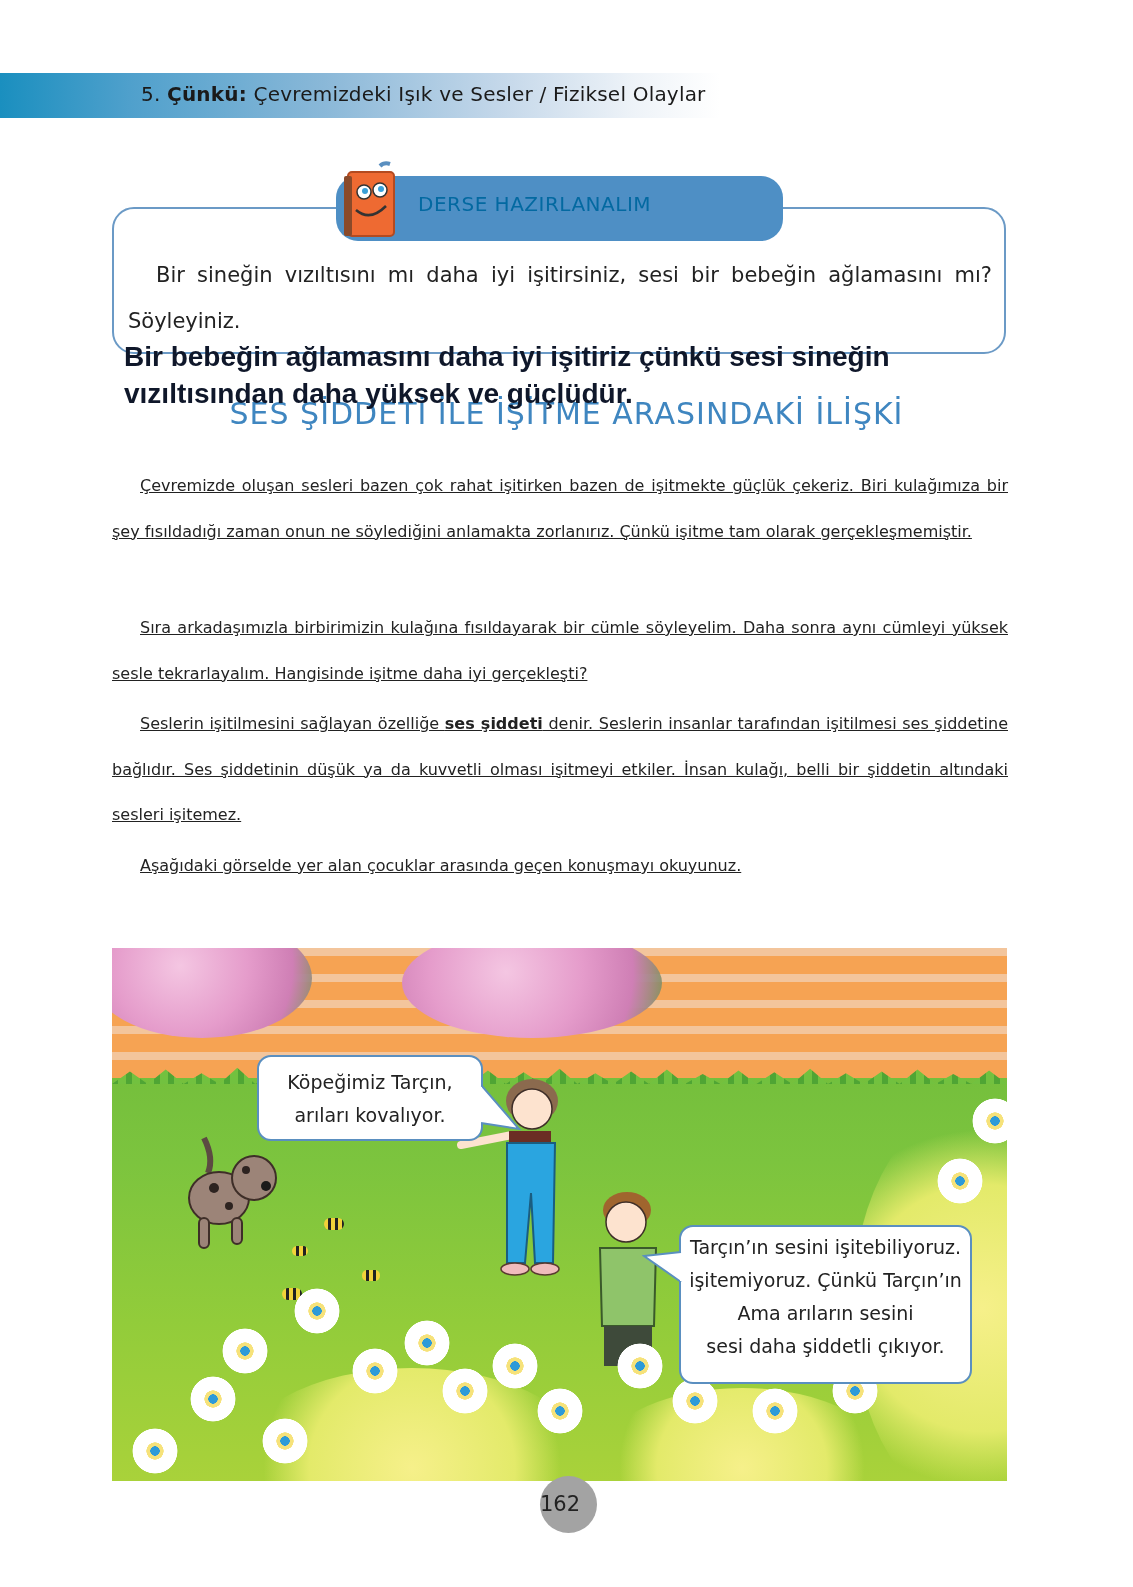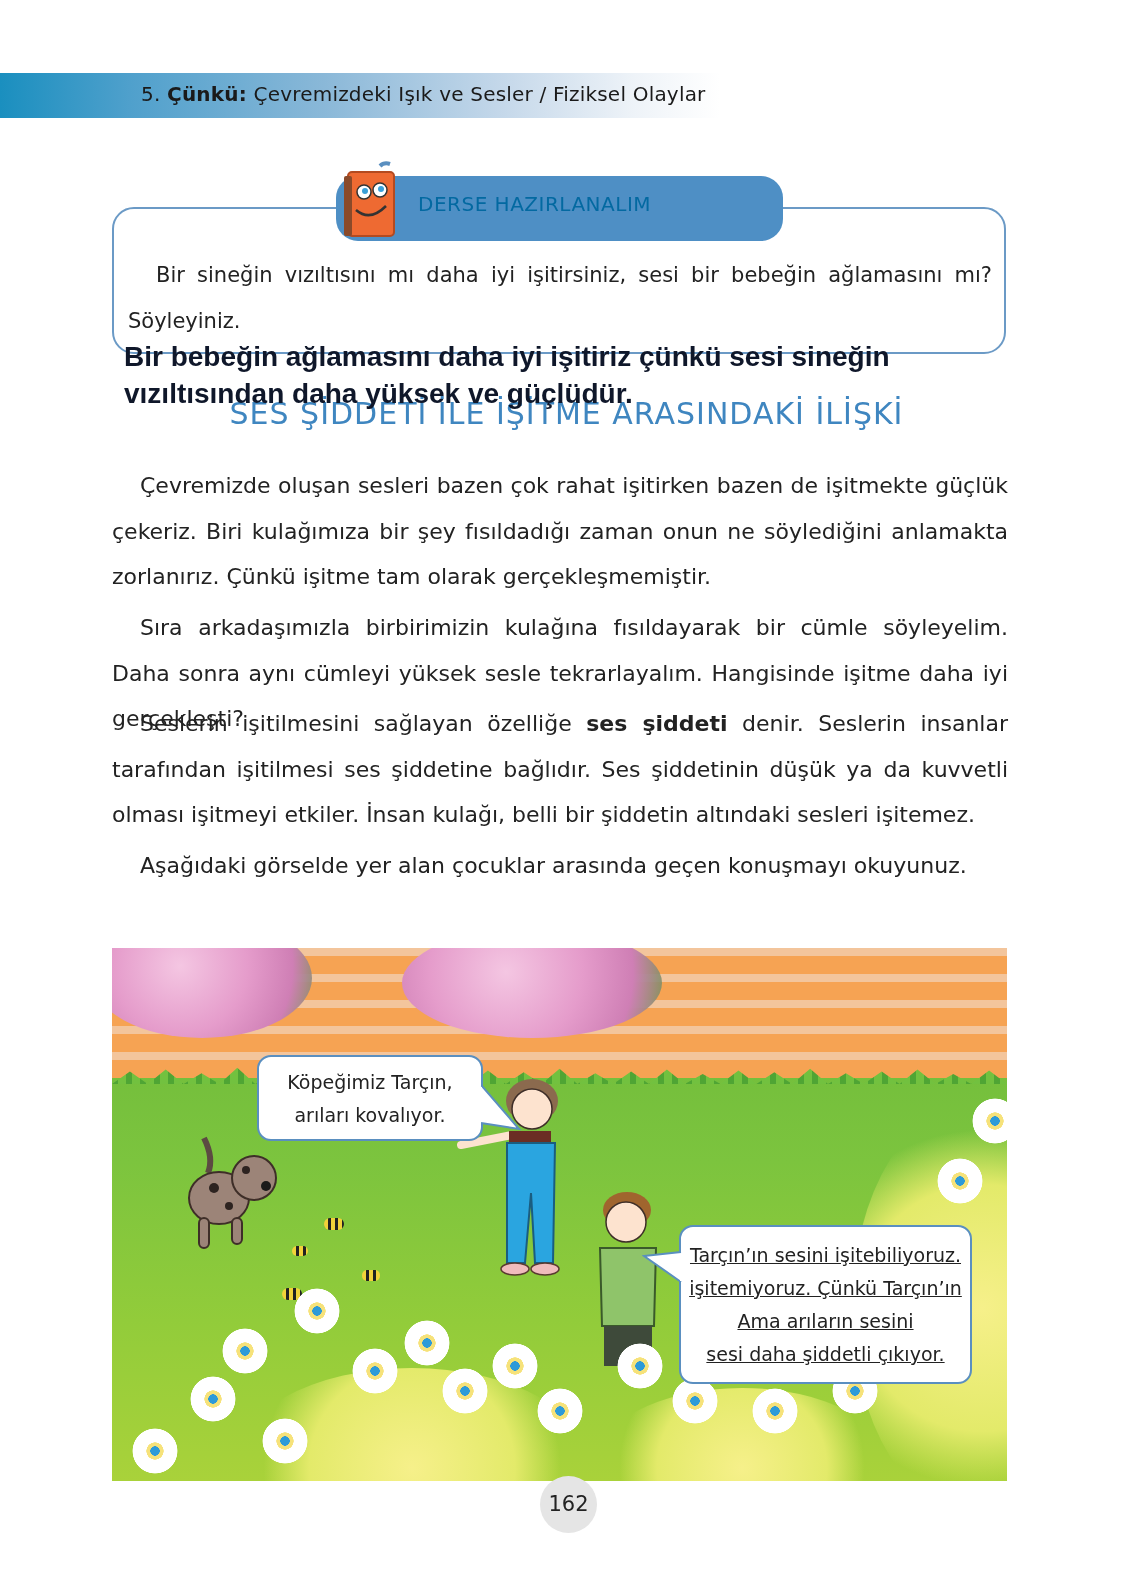--- a/index.html
+++ b/index.html
@@ -46,22 +46,22 @@
   
   .section-heading {
     position: absolute; left: 0; width: 1133px; top: 392px; text-align: center;
     font-size: 30px; color: #3f86c0; letter-spacing: 1px; height: 40px; overflow: hidden;
     z-index: 2;
   }
   .section-heading span { display: inline-block; transform: translateY(4px); }
 
   
   .para {
-    position: absolute; left: 112px; width: 896px; font-size: 22px; line-height: 45.5px;
-    color: #222; text-align: justify; text-indent: 28px;
+    position: absolute; left: 112px; width: 896px; font-size: 16px; line-height: 45.5px;
+    color: #222; text-align: justify; text-indent: 28px; text-decoration: underline;
   }
   .p1 { top: 463px; }
   .p2 { top: 605px; }
   .p3 { top: 701px; }
   .p4 { top: 843px; }
   .para b { font-weight: bold; }
 
   
   .scene {
     position: absolute; left: 112px; top: 923px; width: 895px; height: 533px; overflow: hidden;
@@ -80,32 +80,32 @@
     background: repeating-linear-gradient(90deg, #4fa534 0 6px, #72c13f 6px 14px);
     clip-path: polygon(0 100%, 2% 30%, 4% 100%, 6% 20%, 8% 100%, 10% 40%, 12% 100%, 14% 10%, 16% 100%, 18% 50%, 20% 100%, 22% 20%, 24% 100%, 26% 40%, 28% 100%, 30% 30%, 32% 100%, 34% 20%, 36% 100%, 38% 45%, 40% 100%, 42% 25%, 44% 100%, 46% 35%, 48% 100%, 50% 15%, 52% 100%, 54% 40%, 56% 100%, 58% 30%, 60% 100%, 62% 20%, 64% 100%, 66% 45%, 68% 100%, 70% 25%, 72% 100%, 74% 35%, 76% 100%, 78% 15%, 80% 100%, 82% 40%, 84% 100%, 86% 30%, 88% 100%, 90% 20%, 92% 100%, 94% 45%, 96% 100%, 98% 25%, 100% 100%);
   }
   .blossom { position: absolute; border-radius: 50%;
     background: radial-gradient(circle at 40% 40%, #f4c6e2 0%, #e59ccb 45%, #cf7fb5 75%, rgba(80,150,60,0.8) 100%); }
   .speech {
     position: absolute; background: #ffffff; border: 2px solid #5a8fc0; border-radius: 14px;
     font-size: 19px; line-height: 33px; color: #222; text-align: center; z-index: 3;
   }
   .speech-1 { left: 145px; top: 107px; width: 226px; height: 86px; padding-top: 9px; }
-  .speech-2 { left: 567px; top: 277px; width: 293px; height: 159px; padding-top: 12px; text-decoration: underline; }
+  .speech-2 { left: 567px; top: 277px; width: 293px; height: 159px; padding-top: 4px; }
   .tail { position: absolute; z-index: 4; }
 
   .flower { position: absolute; width: 46px; height: 46px; border-radius: 50%;
     background: radial-gradient(circle, #2d9ad8 0 14%, #f6e27a 15% 26%, #ffffff 27% 68%, rgba(255,255,255,0) 70%); }
   .bush { position: absolute; border-radius: 50%;
     background: radial-gradient(circle, #f6f08a 0%, #e3ea6a 50%, rgba(200,220,80,0) 72%); }
 
   
   .page-num {
     position: absolute; left: 540px; top: 1476px; width: 57px; height: 57px; border-radius: 50%;
-    background: #e5e5e5; text-align: center; line-height: 57px; font-size: 21px; color: #222;
+    background: #a3a3a3; line-height: 57px; font-size: 21px; color: #222;
   }
 </style>
 </head>
 <body>
 
 <div class="unit-bar"></div>
 <div class="unit-text">
   <span>5.</span>
   <b>Çünkü:</b>
   <span>Çevremizdeki Işık ve Sesler / Fiziksel Olaylar</span>

